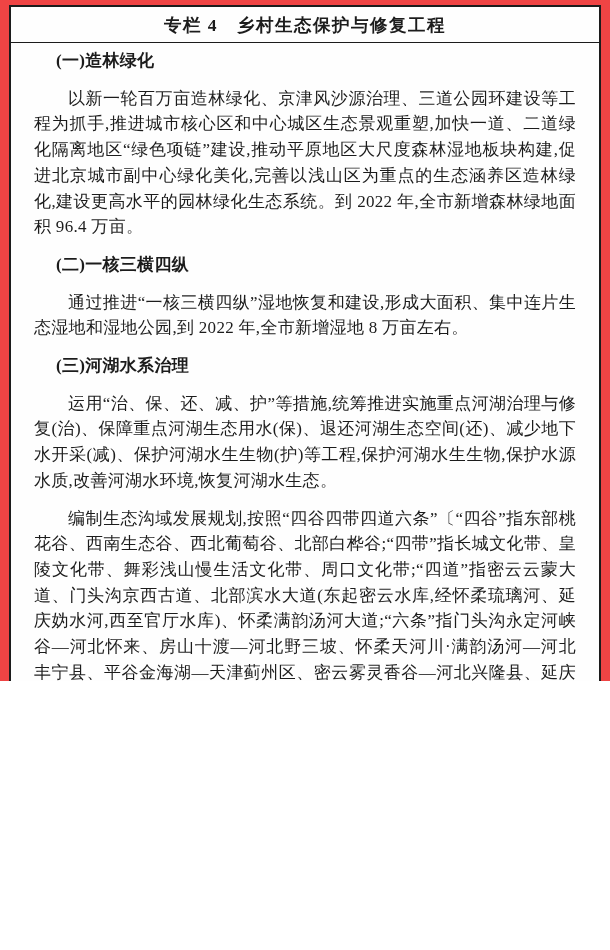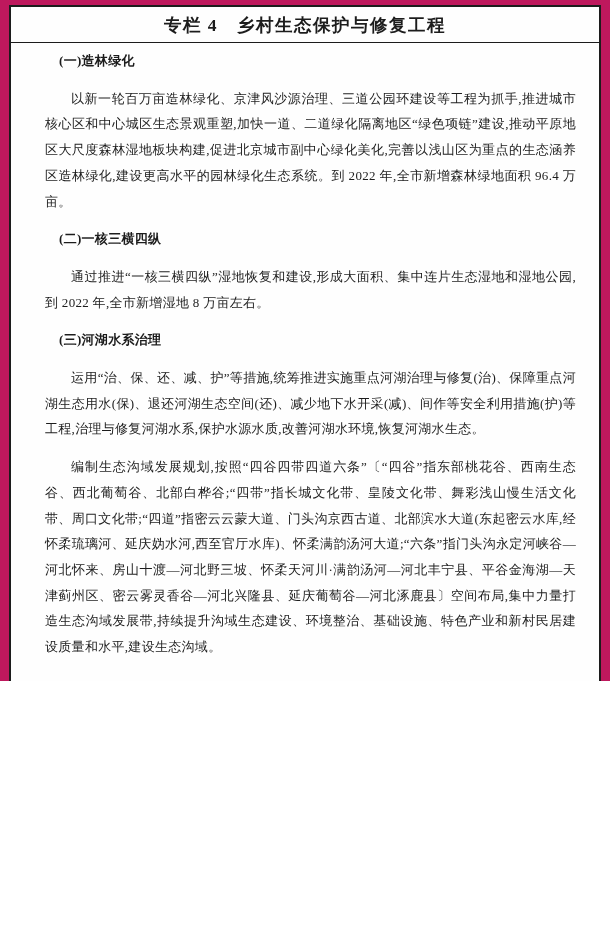--- a/index.html
+++ b/index.html
@@ -4,21 +4,21 @@
 <style>
   html, body {
     margin: 0;
     padding: 0;
     background: #ffffff;
   }
   .page {
     position: relative;
     width: 610px;
     height: 681px;
-    background: #be185d;
+    background: #ef4444;
     font-family: "Liberation Serif", "DejaVu Serif", serif;
     color: #1c1c1c;
     overflow: hidden;
   }
   .panel {
     position: absolute;
     left: 9px;
     top: 5px;
     width: 592px;
     height: 895px;
@@ -33,22 +33,22 @@
     border-bottom: 1px solid #1c1c1c;
     display: flex;
     align-items: center;
     justify-content: center;
     font-size: 17.5px;
     font-weight: 700;
     letter-spacing: 1.5px;
     white-space: pre;
   }
   .panel-body {
-    padding: 5px 11px 0 22px;
-    font-size: 13px;
+    padding: 5px 11px 0 11px;
+    font-size: 17px;
     line-height: 25.7px;
     text-align: justify;
     letter-spacing: 0.3px;
   }
   .section-heading {
     text-indent: 2em;
     font-weight: 700;
     margin: 0;
   }
   .section-para {
@@ -68,21 +68,21 @@
     <p class="section-para">以新一轮百万亩造林绿化、京津风沙源治理、三道公园环建设等工程为抓手,推进城市核心区和中心城区生态景观重塑,加快一道、二道绿化隔离地区“绿色项链”建设,推动平原地区大尺度森林湿地板块构建,促进北京城市副中心绿化美化,完善以浅山区为重点的生态涵养区造林绿化,建设更高水平的园林绿化生态系统。到 2022 年,全市新增森林绿地面积 96.4 万亩。</p>
   </div>
 
   <div class="section">
     <div class="section-heading">(二)一核三横四纵</div>
     <p class="section-para">通过推进“一核三横四纵”湿地恢复和建设,形成大面积、集中连片生态湿地和湿地公园,到 2022 年,全市新增湿地 8 万亩左右。</p>
   </div>
 
   <div class="section">
     <div class="section-heading">(三)河湖水系治理</div>
-    <p class="section-para">运用“治、保、还、减、护”等措施,统筹推进实施重点河湖治理与修复(治)、保障重点河湖生态用水(保)、退还河湖生态空间(还)、减少地下水开采(减)、间作等安全利用措施(护)等工程,治理与修复河湖水系,保护水源水质,改善河湖水环境,恢复河湖水生态。</p>
+    <p class="section-para">运用“治、保、还、减、护”等措施,统筹推进实施重点河湖治理与修复(治)、保障重点河湖生态用水(保)、退还河湖生态空间(还)、减少地下水开采(减)、保护河湖水生生物(护)等工程,保护河湖水生生物,保护水源水质,改善河湖水环境,恢复河湖水生态。</p>
   </div>
 
 
   <div class="section">
     <p class="section-para">编制生态沟域发展规划,按照“四谷四带四道六条”〔“四谷”指东部桃花谷、西南生态谷、西北葡萄谷、北部白桦谷;“四带”指长城文化带、皇陵文化带、舞彩浅山慢生活文化带、周口文化带;“四道”指密云云蒙大道、门头沟京西古道、北部滨水大道(东起密云水库,经怀柔琉璃河、延庆妫水河,西至官厅水库)、怀柔满韵汤河大道;“六条”指门头沟永定河峡谷—河北怀来、房山十渡—河北野三坡、怀柔天河川·满韵汤河—河北丰宁县、平谷金海湖—天津蓟州区、密云雾灵香谷—河北兴隆县、延庆葡萄谷—河北涿鹿县〕空间布局,集中力量打造生态沟域发展带,持续提升沟域生态建设、环境整治、基础设施、特色产业和新村民居建设质量和水平,建设生态沟域。</p>
   </div>
 </div>
   </div>
 </div>
 

